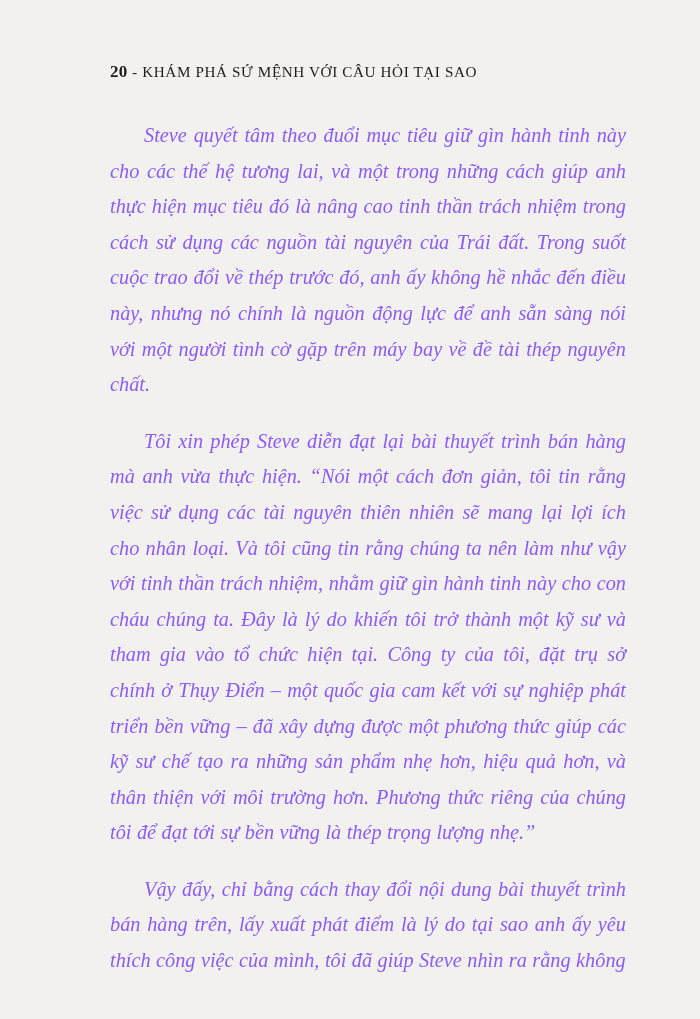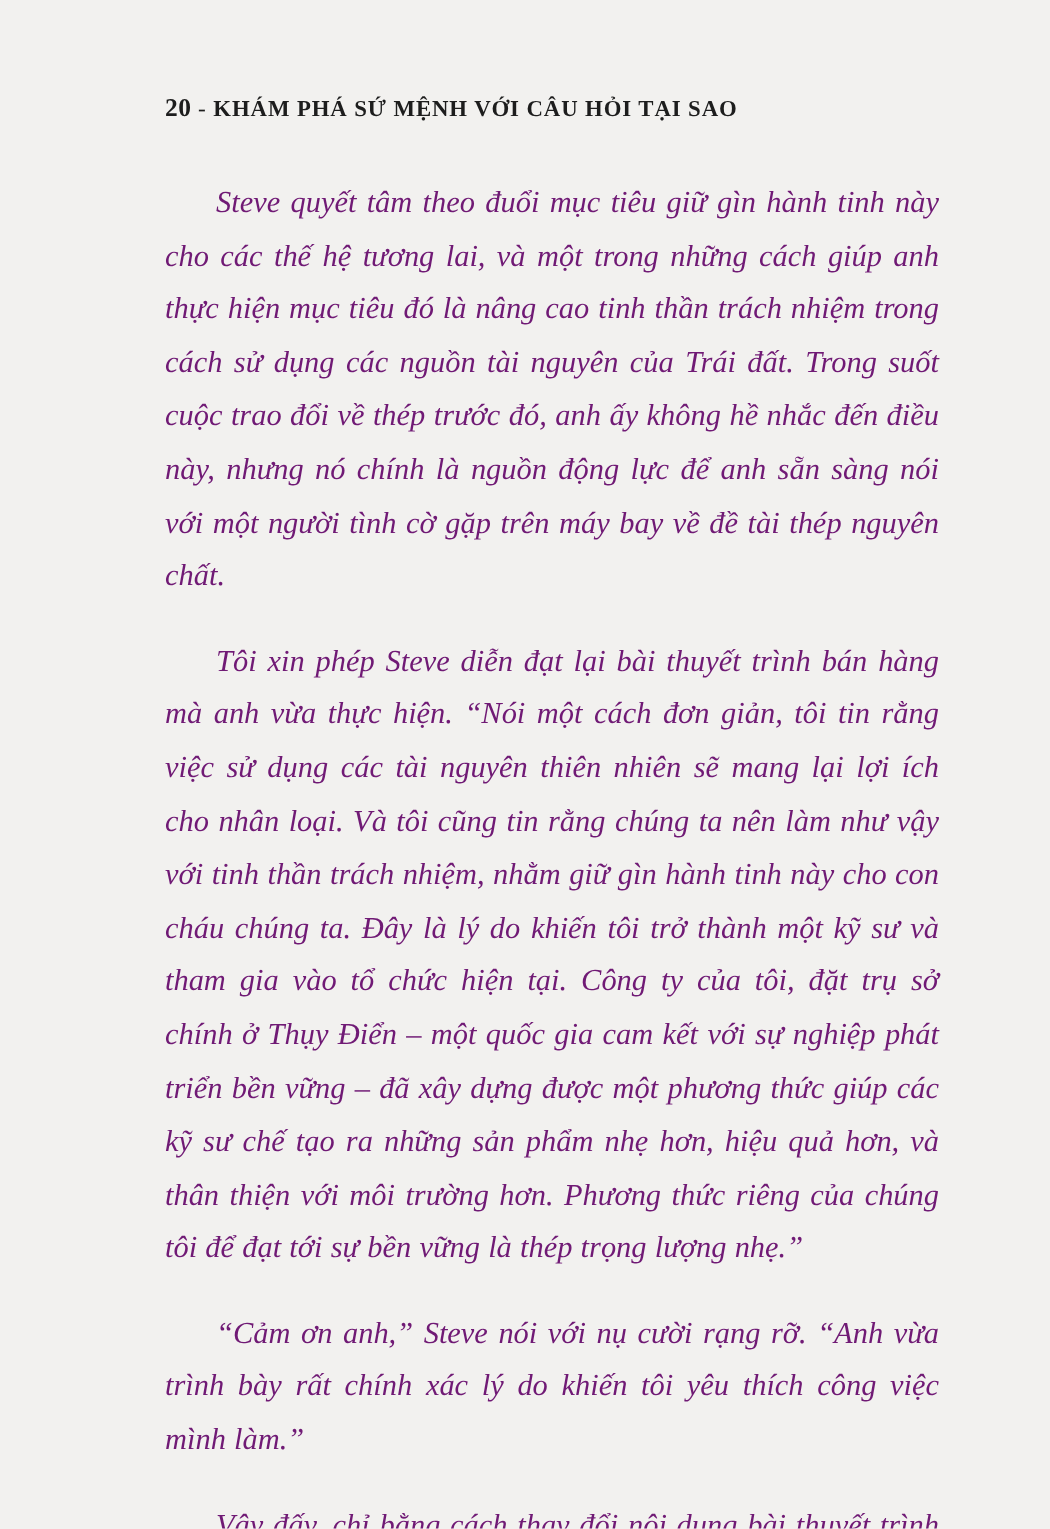--- a/index.html
+++ b/index.html
@@ -32,51 +32,50 @@
   }
   .header .page-number {
     font-weight: bold;
     font-size: 17px;
     letter-spacing: 0.3px;
   }
   .header .sep {
     font-weight: normal;
   }
   .header .running-title {
-    font-weight: bold;
+    font-weight: normal;
     font-size: 15.2px;
     letter-spacing: 0.6px;
     text-align: right;
   }
   .body-text p {
     margin: 0 0 21px 0;
     font-style: italic;
     font-size: 20.3px;
     line-height: 35.6px;
     text-align: justify;
     text-justify: inter-word;
     text-indent: 34px;
-    color: #701a75;
+    color: #8b5cf6;
     word-spacing: 0.4px;
   }
   .body-text p:last-child {
     margin-bottom: 0;
   }
 </style>
 </head>
 <body>
 
 <div class="page">
 
   <div class="header">
     <span class="page-number">20</span>
     <span class="sep">-</span>
     <span class="running-title">KHÁM PHÁ SỨ MỆNH VỚI CÂU HỎI TẠI SAO</span>
   </div>
 
   <div class="body-text">
     <p>Steve quyết tâm theo đuổi mục tiêu giữ gìn hành tinh này cho các thế hệ tương lai, và một trong những cách giúp anh thực hiện mục tiêu đó là nâng cao tinh thần trách nhiệm trong cách sử dụng các nguồn tài nguyên của Trái đất. Trong suốt cuộc trao đổi về thép trước đó, anh ấy không hề nhắc đến điều này, nhưng nó chính là nguồn động lực để anh sẵn sàng nói với một người tình cờ gặp trên máy bay về đề tài thép nguyên chất.</p>
     <p>Tôi xin phép Steve diễn đạt lại bài thuyết trình bán hàng mà anh vừa thực hiện. “Nói một cách đơn giản, tôi tin rằng việc sử dụng các tài nguyên thiên nhiên sẽ mang lại lợi ích cho nhân loại. Và tôi cũng tin rằng chúng ta nên làm như vậy với tinh thần trách nhiệm, nhằm giữ gìn hành tinh này cho con cháu chúng ta. Đây là lý do khiến tôi trở thành một kỹ sư và tham gia vào tổ chức hiện tại. Công ty của tôi, đặt trụ sở chính ở Thụy Điển – một quốc gia cam kết với sự nghiệp phát triển bền vững – đã xây dựng được một phương thức giúp các kỹ sư chế tạo ra những sản phẩm nhẹ hơn, hiệu quả hơn, và thân thiện với môi trường hơn. Phương thức riêng của chúng tôi để đạt tới sự bền vững là thép trọng lượng nhẹ.”</p>
-    <p>“Cảm ơn anh,” Steve nói với nụ cười rạng rỡ. “Anh vừa trình bày rất chính xác lý do khiến tôi yêu thích công việc mình làm.”</p>
     <p>Vậy đấy, chỉ bằng cách thay đổi nội dung bài thuyết trình bán hàng trên, lấy xuất phát điểm là lý do tại sao anh ấy yêu thích công việc của mình, tôi đã giúp Steve nhìn ra rằng không</p>
   </div>
 
 </div>
 
 </body></html>

